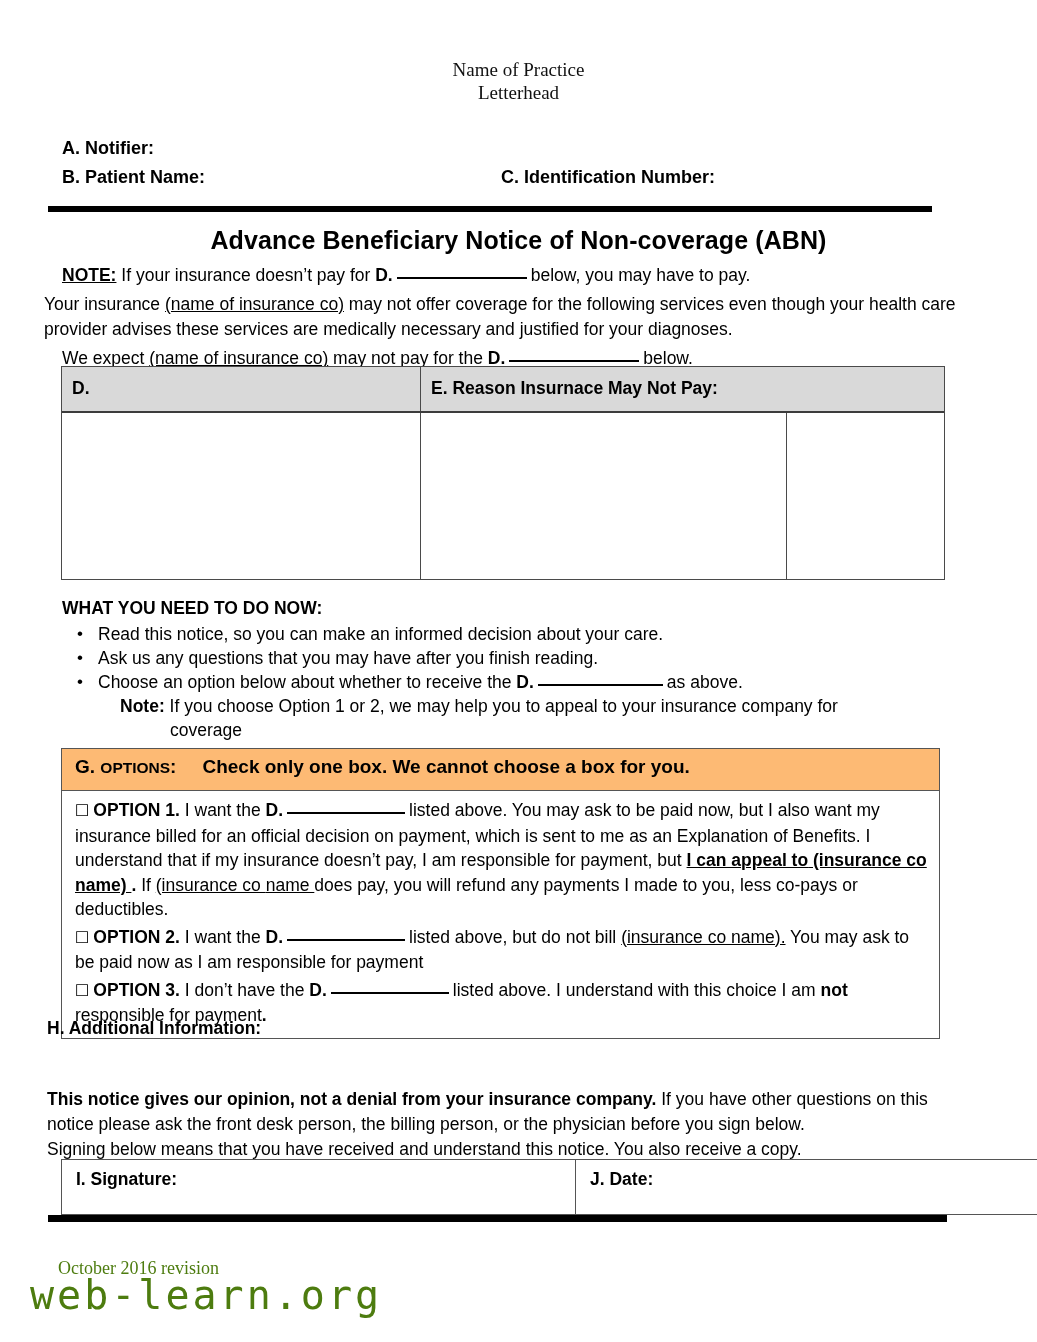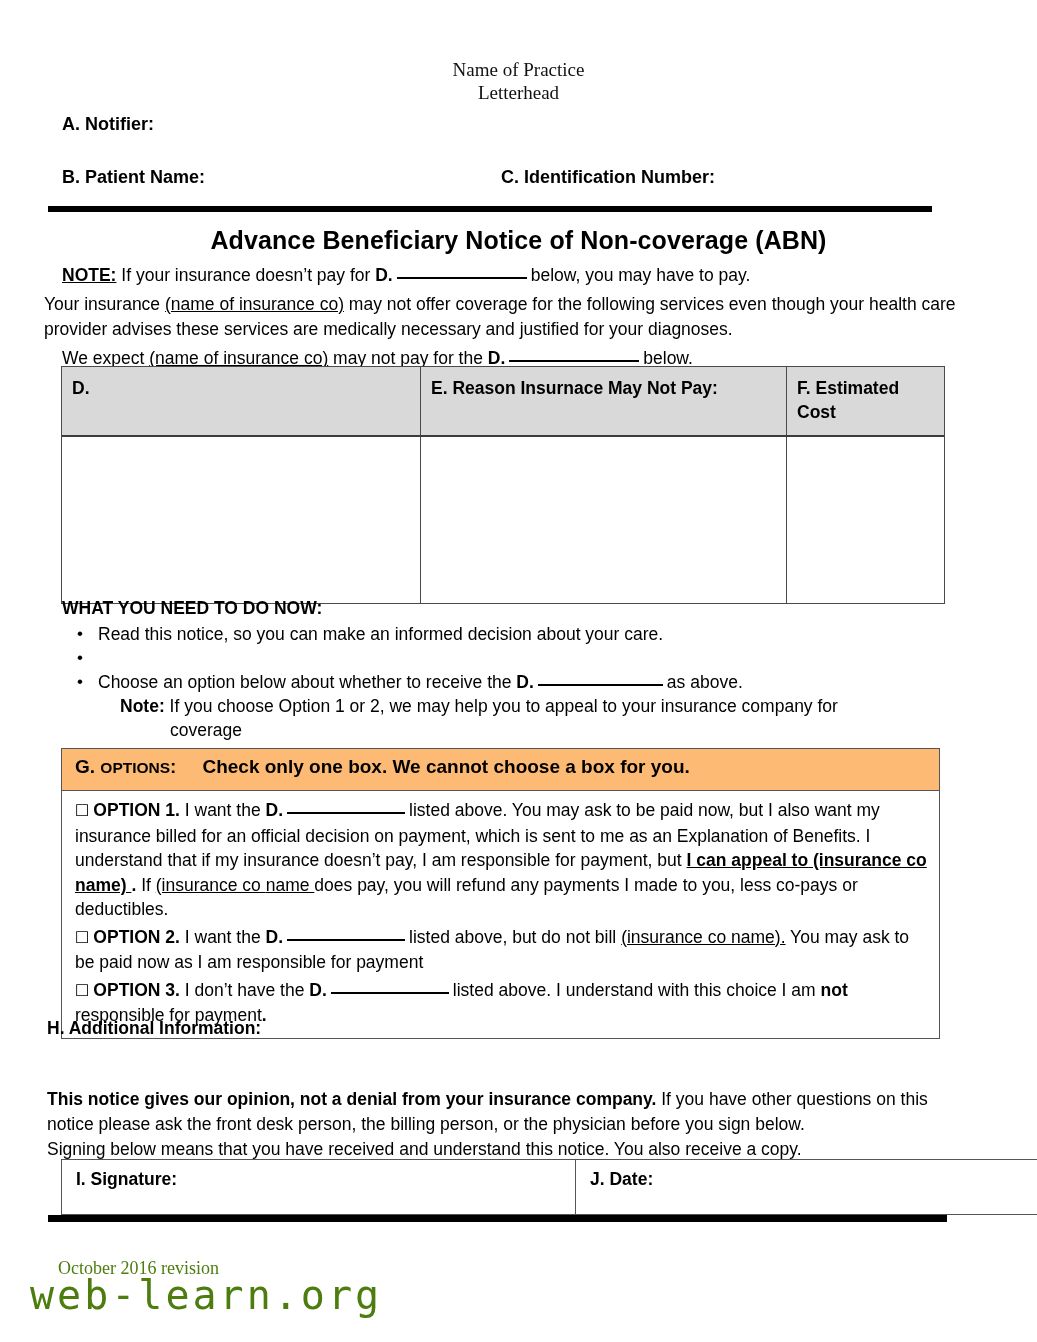--- a/index.html
+++ b/index.html
@@ -32,21 +32,21 @@
     font-family: "Liberation Serif", serif;
     font-size: 19px;
     line-height: 23px;
     color: #111;
   }
 
   
   .field-a {
     position: absolute;
     left: 62px;
-    top: 114px;
+    top: 138px;
     font-weight: bold;
     font-size: 18px;
   }
   .field-b {
     position: absolute;
     left: 62px;
     top: 167px;
     font-weight: bold;
     font-size: 18px;
   }
@@ -315,37 +315,37 @@
       <span class="u">(name of insurance co)</span>
       <span>may not pay for the</span>
       <span class="b">D.</span><span class="blank blank-130"></span><span>below.</span>
     </div>
   </div>
 
   <div class="def-table">
     <div class="def-head">
       <div class="cell def-c1">D.</div>
       <div class="cell def-c2">E. Reason Insurnace May Not Pay:</div>
-      <div class="cell def-c3">F. Estimated Cost</div>
     </div>
     <div class="def-body">
       <div class="def-c1"></div>
       <div class="def-c2"></div>
       <div class="def-c3"></div>
     </div>
   </div>
 
   <div class="todo-title">WHAT YOU NEED TO DO NOW:</div>
   <div class="todo-list">
     <div class="todo-row">
       <span class="bullet">•</span>
       <span>Read this notice, so you can make an informed decision about your care.</span>
     </div>
     <div class="todo-row">
       <span class="bullet">•</span>
+      <span>Ask us any questions that you may have after you finish reading.</span>
     </div>
     <div class="todo-row">
       <span class="bullet">•</span>
       <span>
         <span>Choose an option below about whether to receive the</span>
         <span class="b">D.</span><span class="blank blank-125"></span><span>as above.</span>
       </span>
     </div>
     <div class="todo-note">
       <span class="b">Note:</span>

